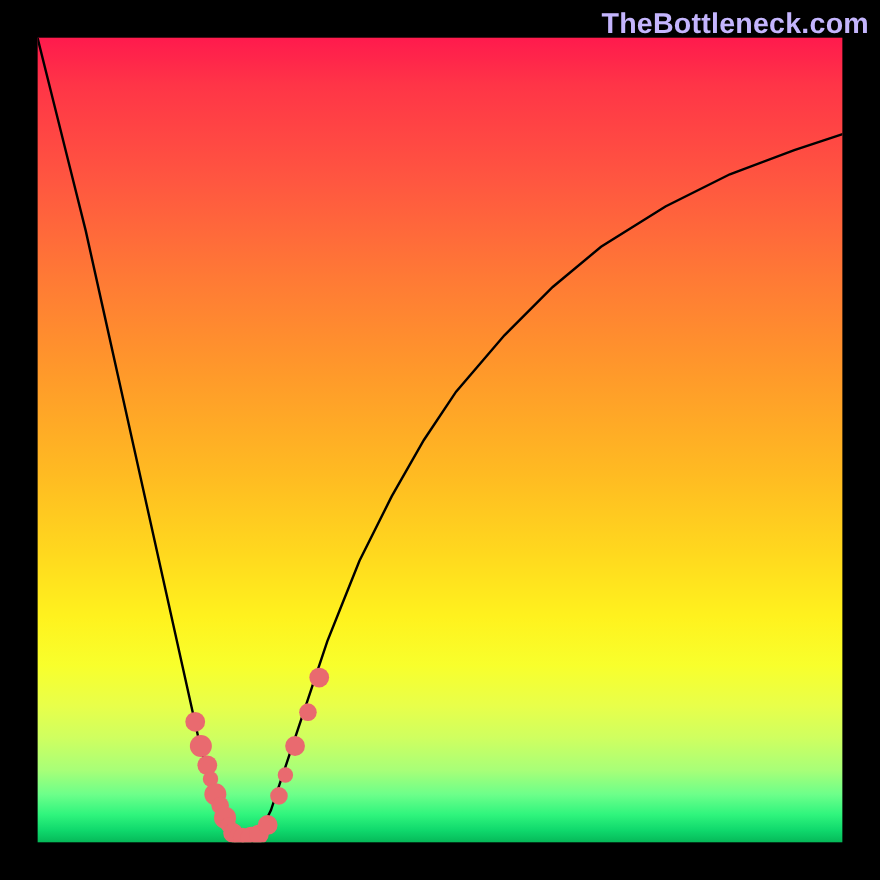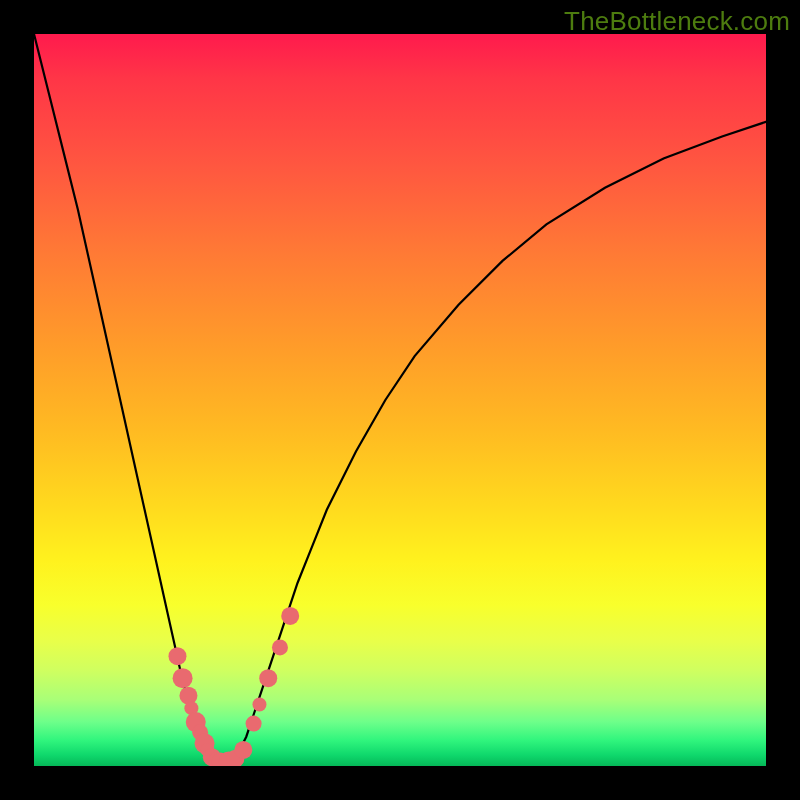--- a/index.html
+++ b/index.html
@@ -49,23 +49,23 @@
       #6dff8a 94%,
       #30f57d 96.5%,
       #0fd86c 98.5%,
       #05b858 100%
     );
   }
   .watermark {
     position: absolute;
     top: 6px;
     right: 10px;
-    color: #4d7c0f;
+    color: #c4b5fd;
     font-size: 26px;
-    font-weight: 400;
+    font-weight: 700;
     letter-spacing: 0.2px;
     user-select: none;
   }
   svg.curve {
     position: absolute;
     left: 0;
     top: 0;
     width: 100%;
     height: 100%;
   }

